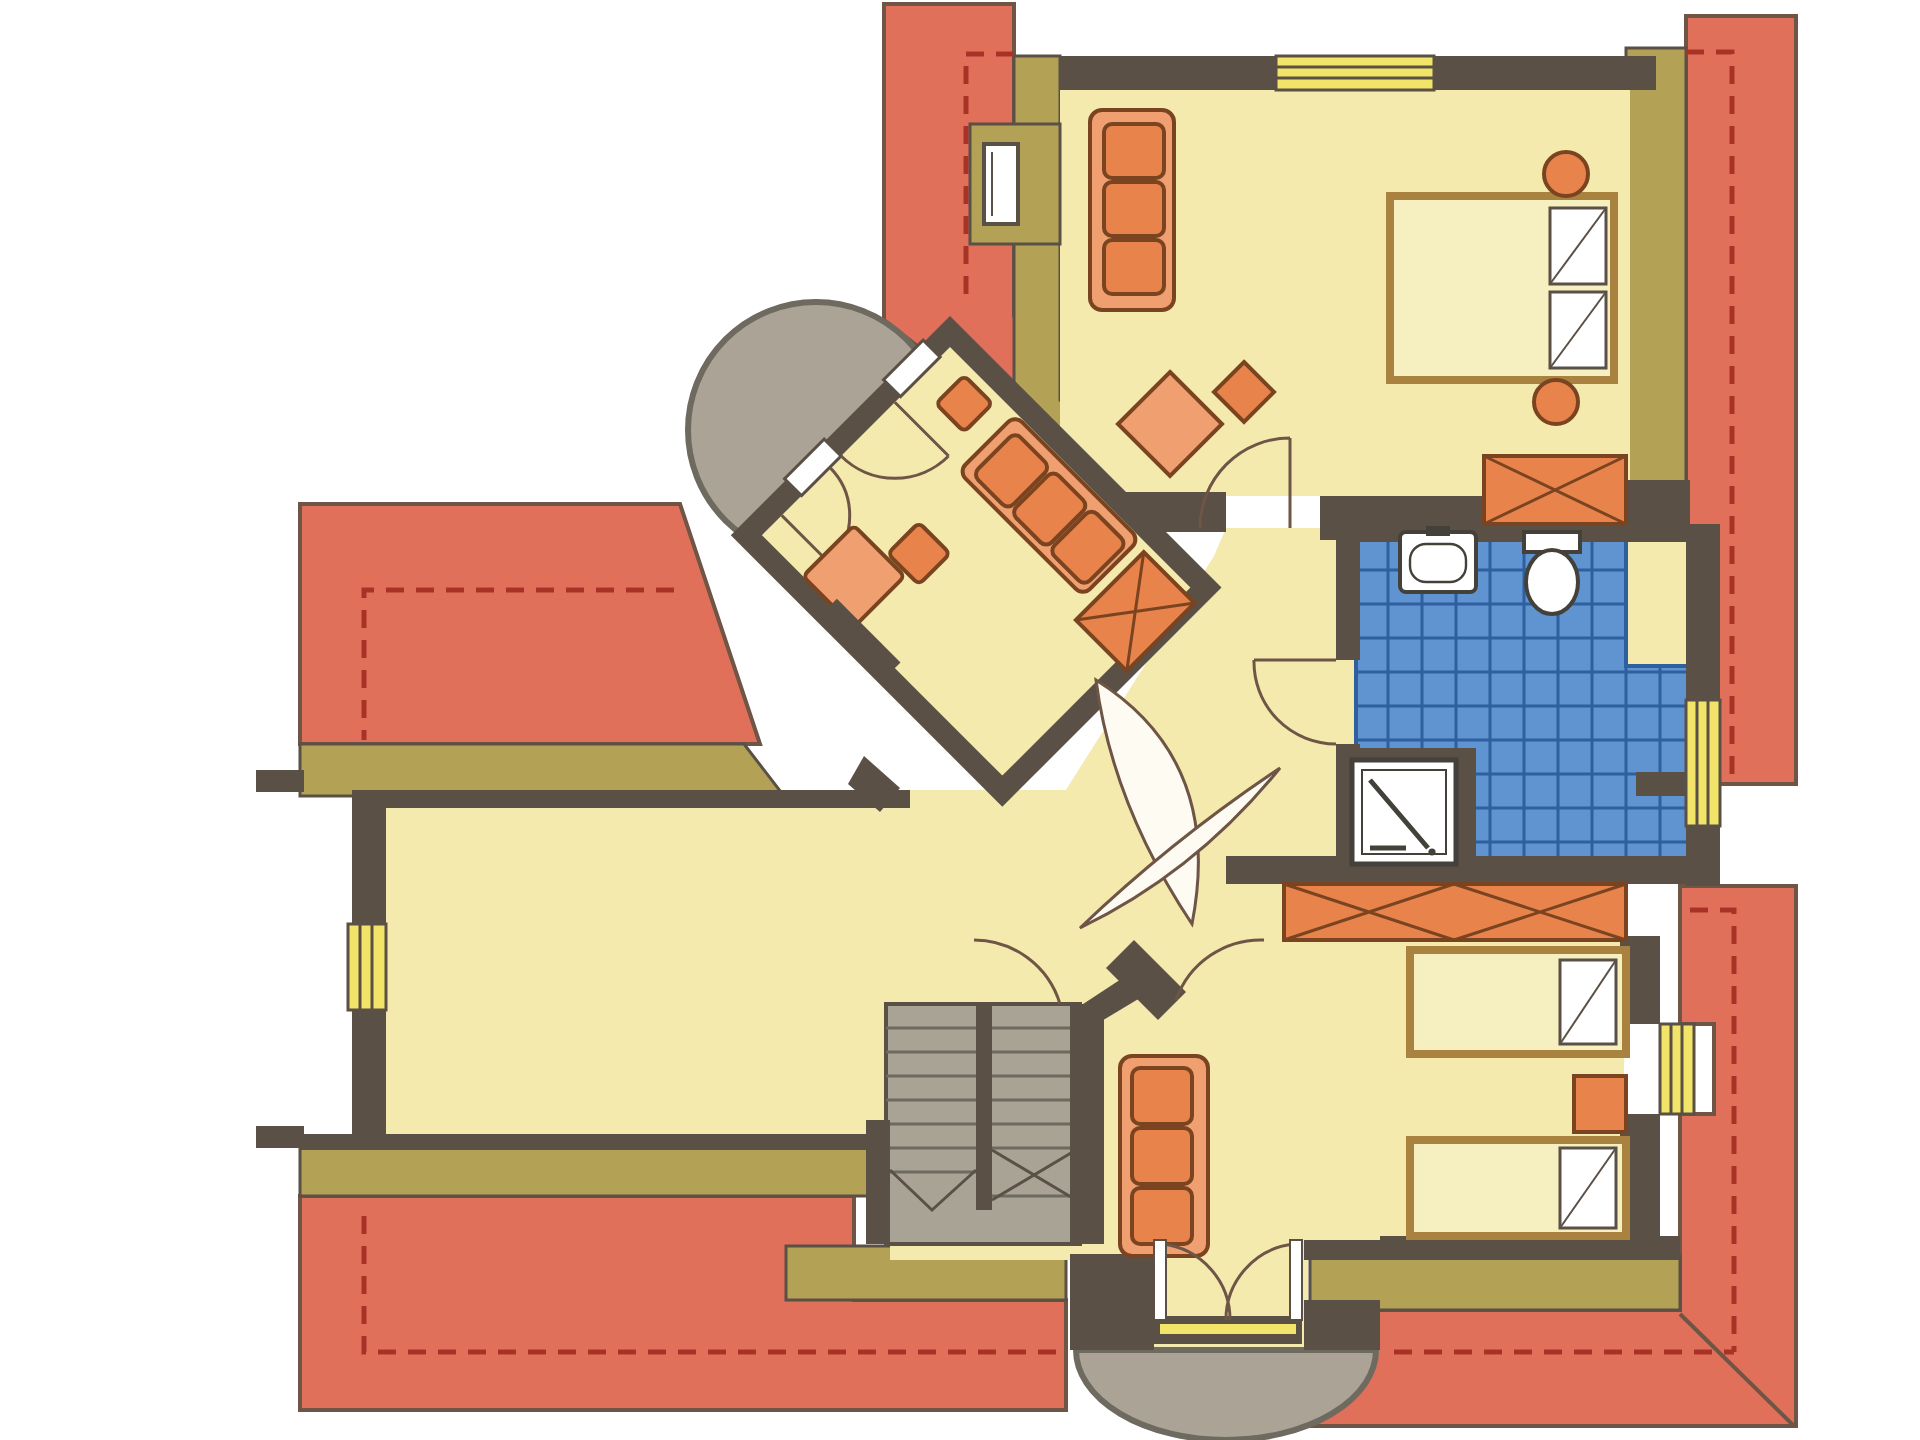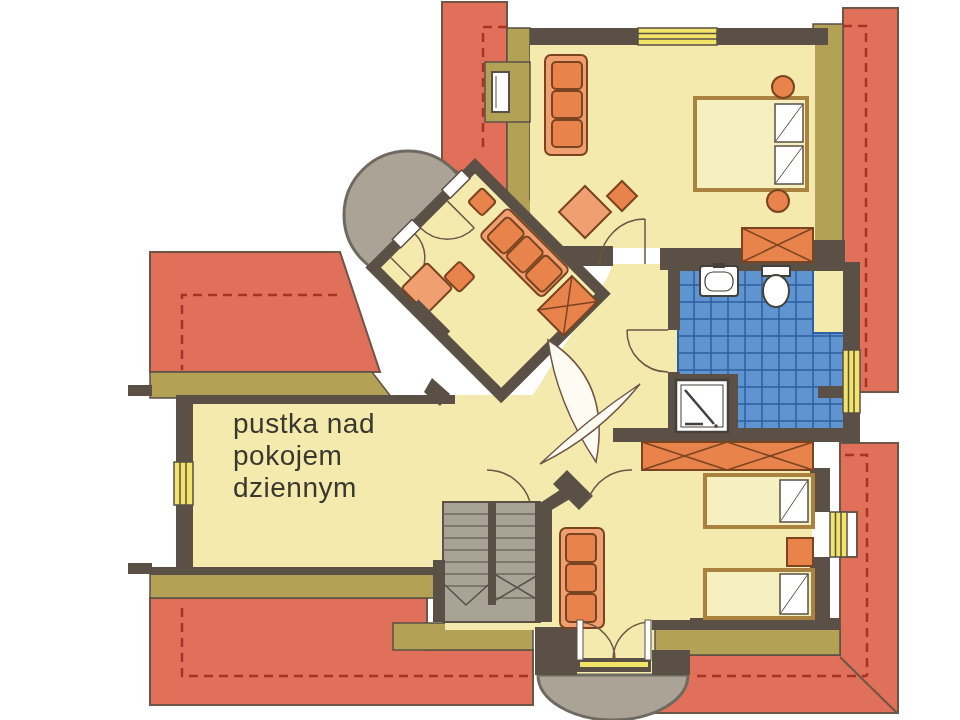--- a/index.html
+++ b/index.html
@@ -248,18 +248,13 @@
       <rect x="577" y="658" width="74" height="14" fill="#5a5046"></rect>
       <rect x="580" y="662" width="68" height="5" fill="#f2e468"></rect>
       <path fill="none" stroke="#6e5546" stroke-width="1.5" d="M581,622 A38,38 0 0 1 615,660 M647,622 A38,38 0 0 0 613,660"></path>
       <rect x="577" y="620" width="6" height="40" fill="#ffffff" stroke="#5a5046" stroke-width="1"></rect>
       <rect x="645" y="620" width="6" height="40" fill="#ffffff" stroke="#5a5046" stroke-width="1"></rect>
     </g>
   </g>
 
 </svg>
 
-  <div id="annotation" style="color: rgb(58, 56, 46);">
-    <div>pustka nad</div>
-    <div>pokojem</div>
-    <div>dziennym</div>
-  </div>
 </div>
 
 </body></html>

